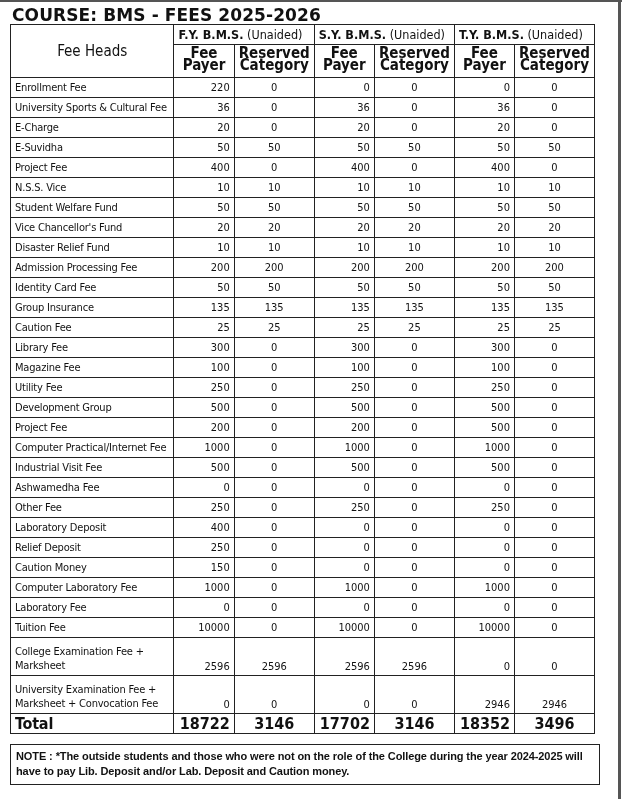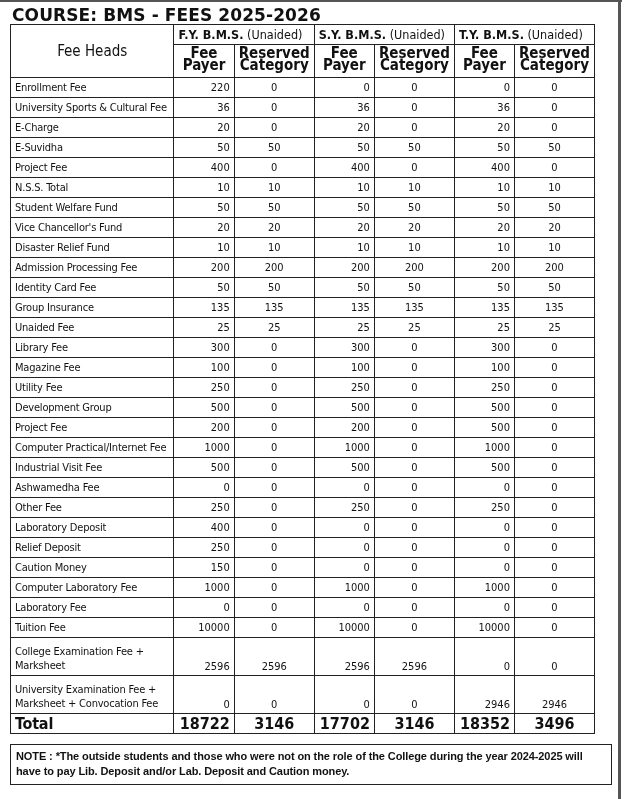--- a/index.html
+++ b/index.html
@@ -13,21 +13,21 @@
   .col-head { width: 171px; text-align: center; font-size: 15px; }
   .year-head { text-align: left; font-size: 12.5px; height: 19px; padding: 0 3px; white-space: nowrap; }
   .year-head b { font-weight: bold; }
   .sub-head { font-weight: bold !important; font-size: 15px; text-align: center; vertical-align: top; height: 30px !important; line-height: 11px; padding-top: 2px !important; }
   td.label { text-align: left; white-space: nowrap; font-size: 11px; letter-spacing: -0.2px; }
   td.num { text-align: right; padding-right: 20px; }
   td.num.rc { text-align: center; padding-right: 4px; }
   tr.tall td { height: 35px; vertical-align: bottom; padding-bottom: 2px; }
   tr.tall td.label { white-space: normal; line-height: 14px; }
   tr.total td { font-weight: bold; font-size: 16px; }
-  .note { position: absolute; left: 10px; top: 744px; width: 579px; border: 1.5px solid #222; padding: 4px 16px 5px 5px; font-family: "Liberation Sans", sans-serif; font-weight: bold; font-size: 11px; line-height: 15px; letter-spacing: -0.1px; }
+  .note { position: absolute; left: 10px; top: 744px; width: 579px; border: 1.5px solid #222; padding: 4px 4px 5px 5px; font-family: "Liberation Sans", sans-serif; font-weight: bold; font-size: 11px; line-height: 15px; letter-spacing: -0.1px; }
   .note p { margin: 0; }
 </style>
 </head>
 <body>
 
 <div class="frame-top"></div>
 <div class="frame-right"></div>
 
 <div class="title">COURSE: BMS - FEES 2025-2026</div>
 
@@ -88,21 +88,21 @@
       <tr>
         <td class="label">Project Fee</td>
         <td class="num">400</td>
         <td class="num rc">0</td>
         <td class="num">400</td>
         <td class="num rc">0</td>
         <td class="num">400</td>
         <td class="num rc">0</td>
       </tr>
       <tr>
-        <td class="label">N.S.S. Total</td>
+        <td class="label">N.S.S. Vice</td>
         <td class="num">10</td>
         <td class="num rc">10</td>
         <td class="num">10</td>
         <td class="num rc">10</td>
         <td class="num">10</td>
         <td class="num rc">10</td>
       </tr>
       <tr>
         <td class="label">Student Welfare Fund</td>
         <td class="num">50</td>
@@ -151,21 +151,21 @@
       <tr>
         <td class="label">Group Insurance</td>
         <td class="num">135</td>
         <td class="num rc">135</td>
         <td class="num">135</td>
         <td class="num rc">135</td>
         <td class="num">135</td>
         <td class="num rc">135</td>
       </tr>
       <tr>
-        <td class="label">Unaided Fee</td>
+        <td class="label">Caution Fee</td>
         <td class="num">25</td>
         <td class="num rc">25</td>
         <td class="num">25</td>
         <td class="num rc">25</td>
         <td class="num">25</td>
         <td class="num rc">25</td>
       </tr>
       <tr>
         <td class="label">Library Fee</td>
         <td class="num">300</td>

